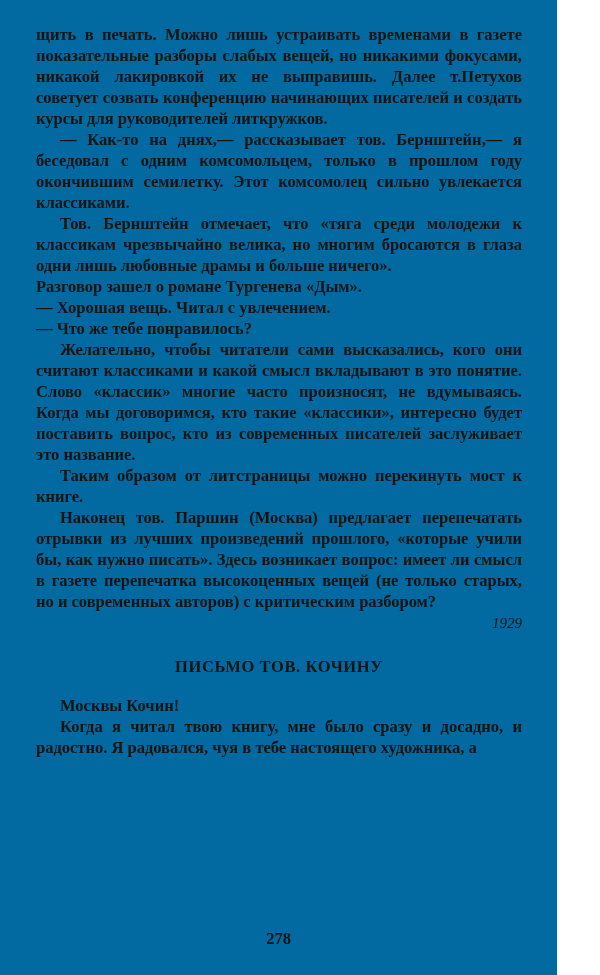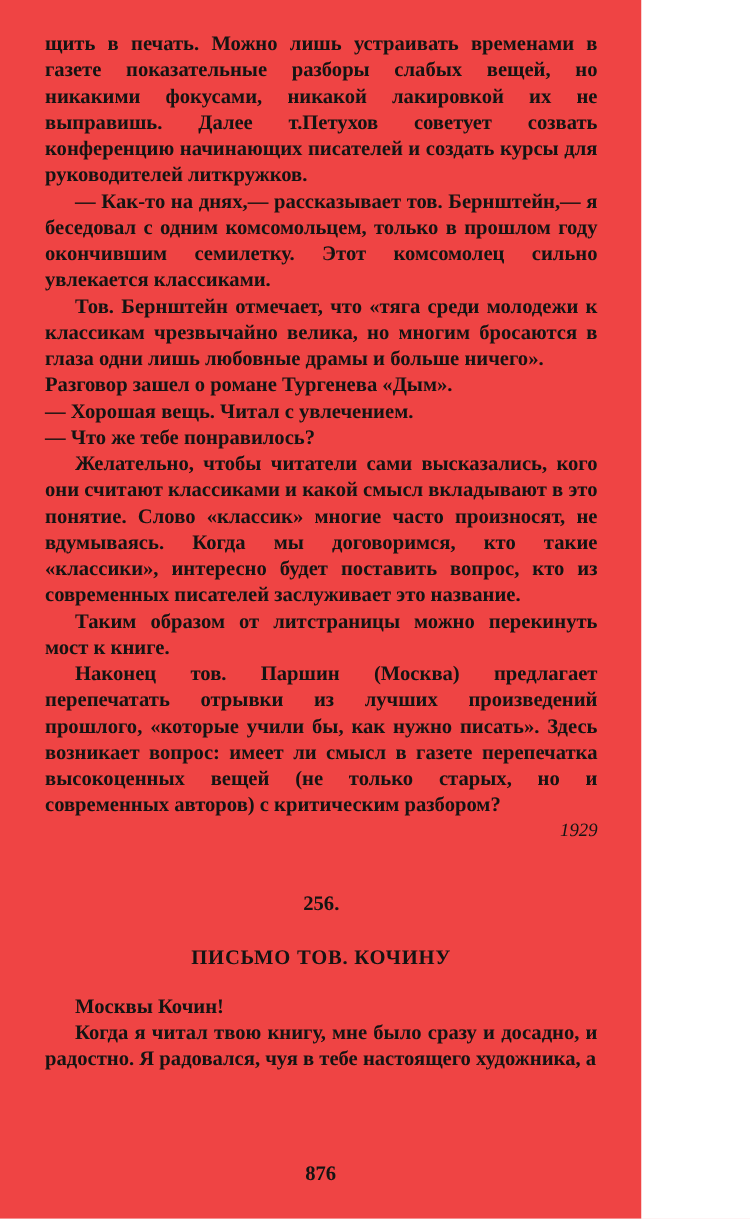--- a/index.html
+++ b/index.html
@@ -2,24 +2,24 @@
 <html lang="ru"><head>
 <meta charset="utf-8">
 <style>
   html, body {
     margin: 0;
     padding: 0;
     background: #ffffff;
   }
   .page {
     position: relative;
-    width: 513px;
+    width: 557px;
     height: 975px;
     box-sizing: border-box;
-    background: #ef4444;
+    background: #0369a1;
     padding: 24px 35px 0 36px;
     font-family: "Liberation Serif", "DejaVu Serif", serif;
     color: #151412;
     overflow: hidden;
   }
   .text-block {
     width: 100%;
   }
   p.block {
     margin: 0;
@@ -74,19 +74,18 @@
       <p class="block body noindent">щить в печать. Можно лишь устраивать временами в газете показательные разборы слабых вещей, но никакими фокусами, никакой лакировкой их не выправишь. Далее т.Петухов советует созвать конференцию начинающих писателей и создать курсы для руководителей литкружков.</p>
       <p class="block body indent">— Как-то на днях,— рассказывает тов. Бернштейн,— я беседовал с одним комсомольцем, только в прошлом году окончившим семилетку. Этот комсомолец сильно увлекается классиками.</p>
       <p class="block body indent">Тов. Бернштейн отмечает, что «тяга среди молодежи к классикам чрезвычайно велика, но многим бросаются в глаза одни лишь любовные драмы и больше ничего».</p>
       <p class="block body noindent">Разговор зашел о романе Тургенева «Дым».</p>
       <p class="block body noindent">— Хорошая вещь. Читал с увлечением.</p>
       <p class="block body noindent">— Что же тебе понравилось?</p>
       <p class="block body indent">Желательно, чтобы читатели сами высказались, кого они считают классиками и какой смысл вкладывают в это понятие. Слово «классик» многие часто произносят, не вдумываясь. Когда мы договоримся, кто такие «классики», интересно будет поставить вопрос, кто из современных писателей заслуживает это название.</p>
       <p class="block body indent">Таким образом от литстраницы можно перекинуть мост к книге.</p>
       <p class="block body indent">Наконец тов. Паршин (Москва) предлагает перепечатать отрывки из лучших произведений прошлого, «которые учили бы, как нужно писать». Здесь возникает вопрос: имеет ли смысл в газете перепечатка высокоценных вещей (не только старых, но и современных авторов) с критическим разбором?</p>
       <p class="block date noindent">1929</p>
-      <p class="block section_number noindent">256.</p>
       <p class="block section_title noindent">ПИСЬМО ТОВ. КОЧИНУ</p>
       <p class="block body indent">Москвы Кочин!</p>
       <p class="block body indent">Когда я читал твою книгу, мне было сразу и досадно, и радостно. Я радовался, чуя в тебе настоящего художника, а</p>
     </div>
-  <div class="page-number">876</div>
+  <div class="page-number">278</div>
 </div>
 
 </body></html>

